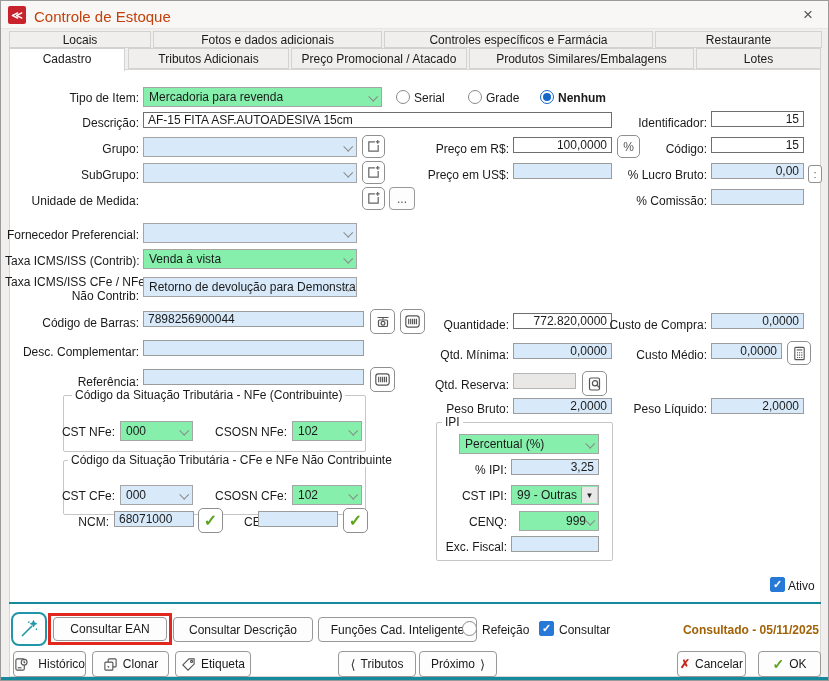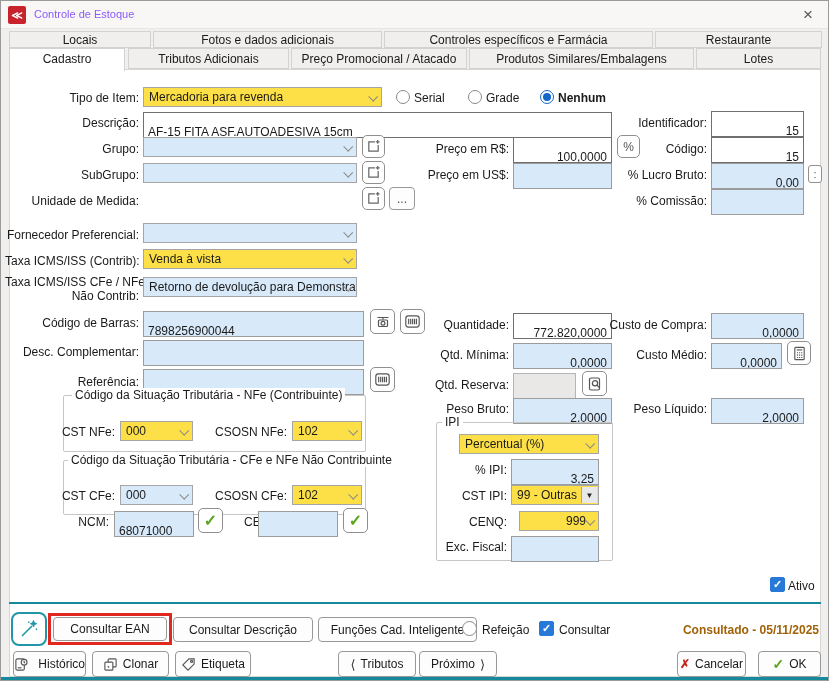--- a/index.html
+++ b/index.html
@@ -2,37 +2,37 @@
 <html><head>
 <meta charset="utf-8">
 <style>
   html,body{margin:0;padding:0;background:#fff;}
   *{box-sizing:border-box;}
   body{font-family:"Liberation Sans", sans-serif;font-size:12px;color:#1a1a1a;}
   .dialog{position:relative;width:829px;height:681px;background:#f1efee;border:1px solid #9a9a9a;overflow:hidden;}
   
   .titlebar{position:absolute;left:0;top:0;width:100%;height:28px;background:#f8f7f6;border-bottom:1px solid #e6e6e6;}
   .applogo{position:absolute;left:7px;top:5px;width:18px;height:18px;background:#c8232c;border-radius:2px;color:#fff;display:flex;align-items:center;justify-content:center;font-size:11px;font-weight:bold;}
-  .apptitle{position:absolute;left:33px;top:7px;color:#8b5cf6;font-size:11px;}
+  .apptitle{position:absolute;left:33px;top:7px;color:#c2410c;font-size:15px;}
   .closebtn{position:absolute;right:10px;top:4px;width:20px;height:20px;color:#555;font-size:17px;display:flex;align-items:center;justify-content:center;cursor:default;}
   
   .tab{position:absolute;height:17px;line-height:16px;text-align:center;background:#f0efee;border:1px solid #d4d2d0;font-size:12px;overflow:hidden;white-space:nowrap;}
   .tab.r1{top:30px;}
   .tab.r2{top:47px;height:21px;line-height:20px;}
   .tab.active{background:#fff;border-bottom:none;height:23px;z-index:3;}
   
   .panel{position:absolute;left:8px;top:68px;width:812px;height:608px;background:#fff;border:1px solid #d8d6d4;z-index:1;}
   
   .L{position:absolute;text-align:right;height:14px;line-height:14px;white-space:nowrap;z-index:2;}
-  .I{position:absolute;height:26px;border:1px solid #6f6f6f;background:#fff;display:flex;align-items:flex-start;padding:12px 4px;white-space:nowrap;overflow:hidden;z-index:2;}
+  .I{position:absolute;height:16px;border:1px solid #6f6f6f;background:#fff;display:flex;align-items:flex-end;padding:0 4px;white-space:nowrap;overflow:hidden;z-index:2;}
   .I.soft{border-color:#9c9c9c;}
   .I.b{background:#d8eafa;border-color:#9c9c9c;}
   .I.g{background:#e9e8e7;border-color:#b5b5b5;}
   .I.n{justify-content:flex-end;}
-  .C{position:absolute;height:20px;border:1px solid #a5a5a5;background:#fde047;display:flex;align-items:center;padding:0 18px 0 5px;white-space:nowrap;overflow:hidden;z-index:2;}
+  .C{position:absolute;height:20px;border:1px solid #a5a5a5;background:#86efac;display:flex;align-items:center;padding:0 18px 0 5px;white-space:nowrap;overflow:hidden;z-index:2;}
   .C.b{background:#d8eafa;}
   .C .chev{position:absolute;right:5px;top:6px;width:7px;height:7px;border-right:1.6px solid #8a8a8a;border-bottom:1.6px solid #8a8a8a;transform:rotate(45deg) translateY(-1px);}
   .C .darrow{position:absolute;right:1px;top:1px;bottom:1px;width:16px;background:#e8e8e8;border-left:1px solid #a5a5a5;display:flex;align-items:center;justify-content:center;font-size:8px;color:#222;}
   .gray-text{color:#6f6f6f;}
   .IB{position:absolute;width:25px;height:25px;border:1px solid #8f8f8f;border-radius:5px;background:#fff;display:flex;align-items:center;justify-content:center;z-index:2;}
   .B{position:absolute;height:25px;border:1px solid #989898;border-radius:4px;background:#fdfdfd;display:flex;align-items:center;justify-content:center;gap:5px;font-size:12px;white-space:nowrap;z-index:2;}
   .GB{position:absolute;border:1px solid #c6c6c6;border-radius:2px;z-index:2;padding-left:11px;}
   .GT{position:absolute;top:-8px;left:8px;background:#fff;padding:0 3px;white-space:nowrap;z-index:3;}
   .radio{position:absolute;width:14px;height:14px;border:1px solid #8a8a8a;border-radius:50%;background:#fff;z-index:2;}
   .radio.sel{border:1px solid #1467c8;}

